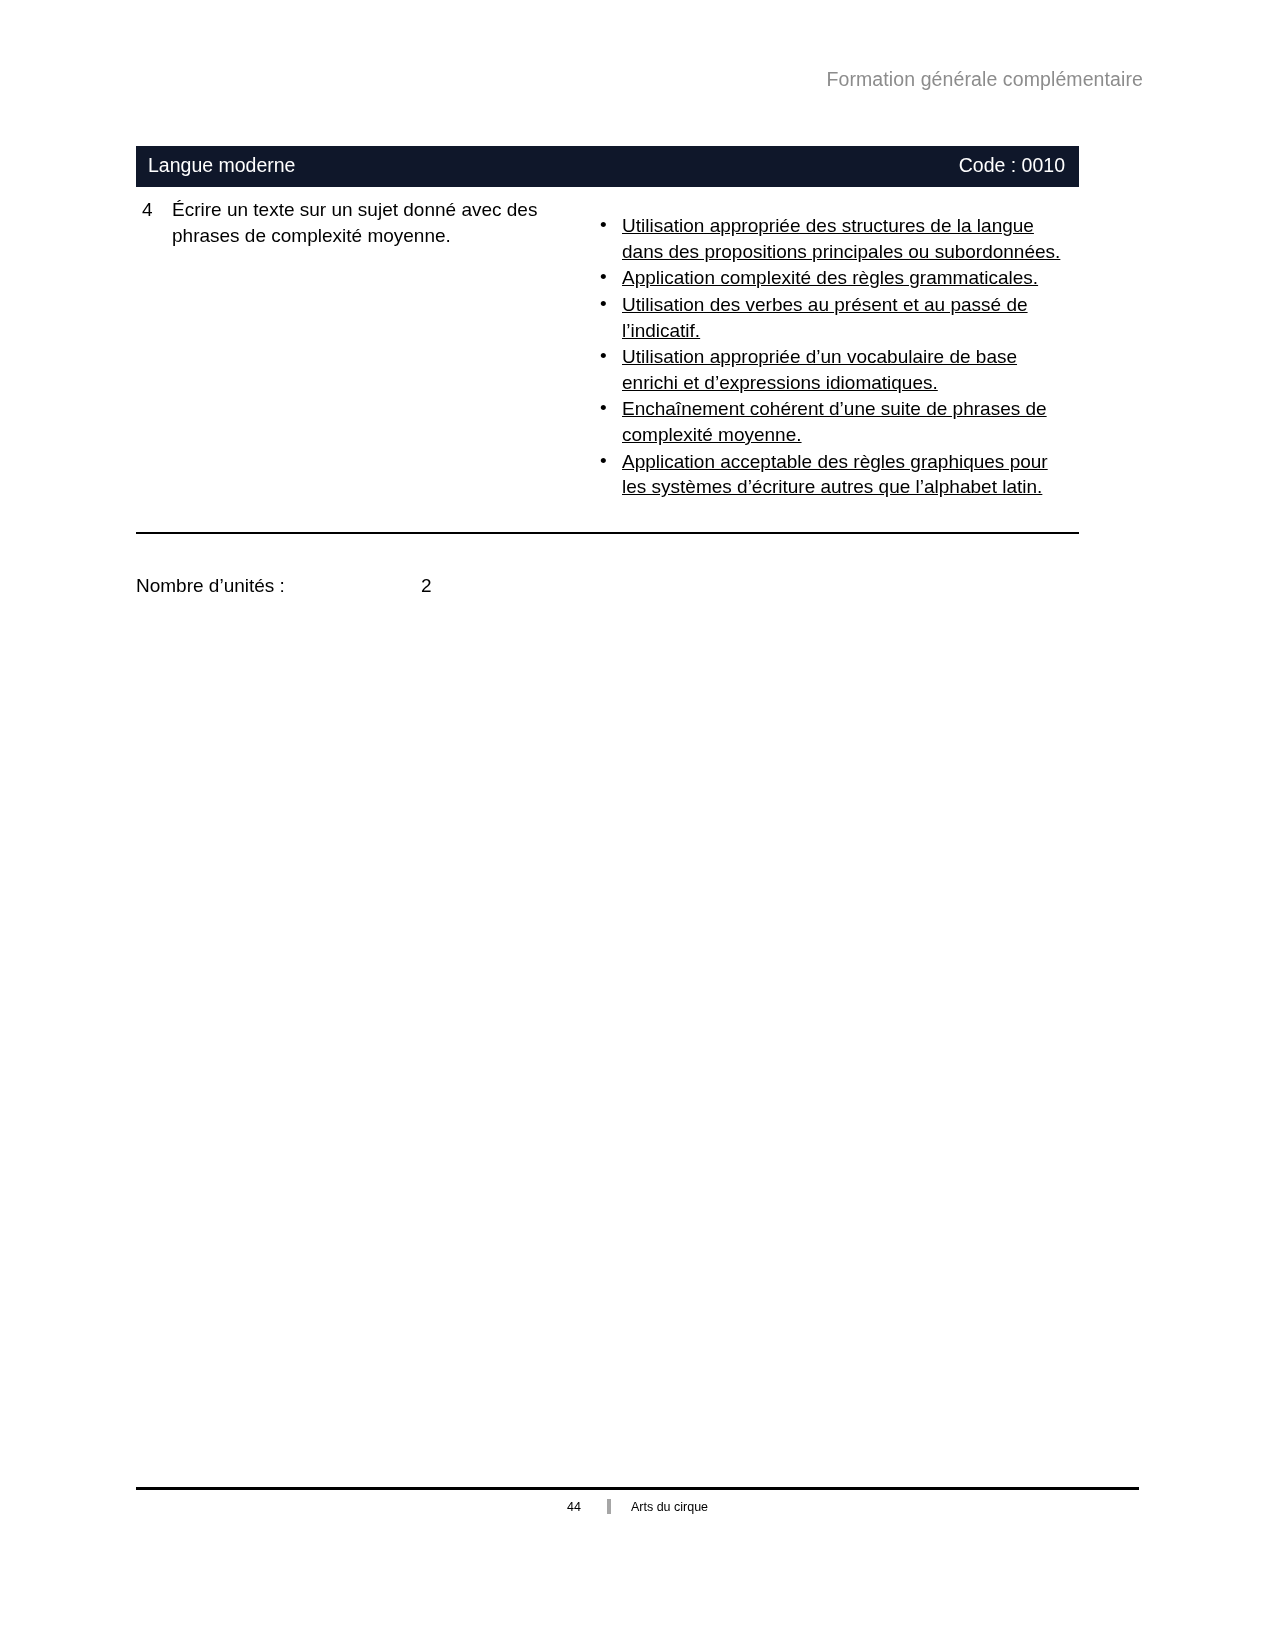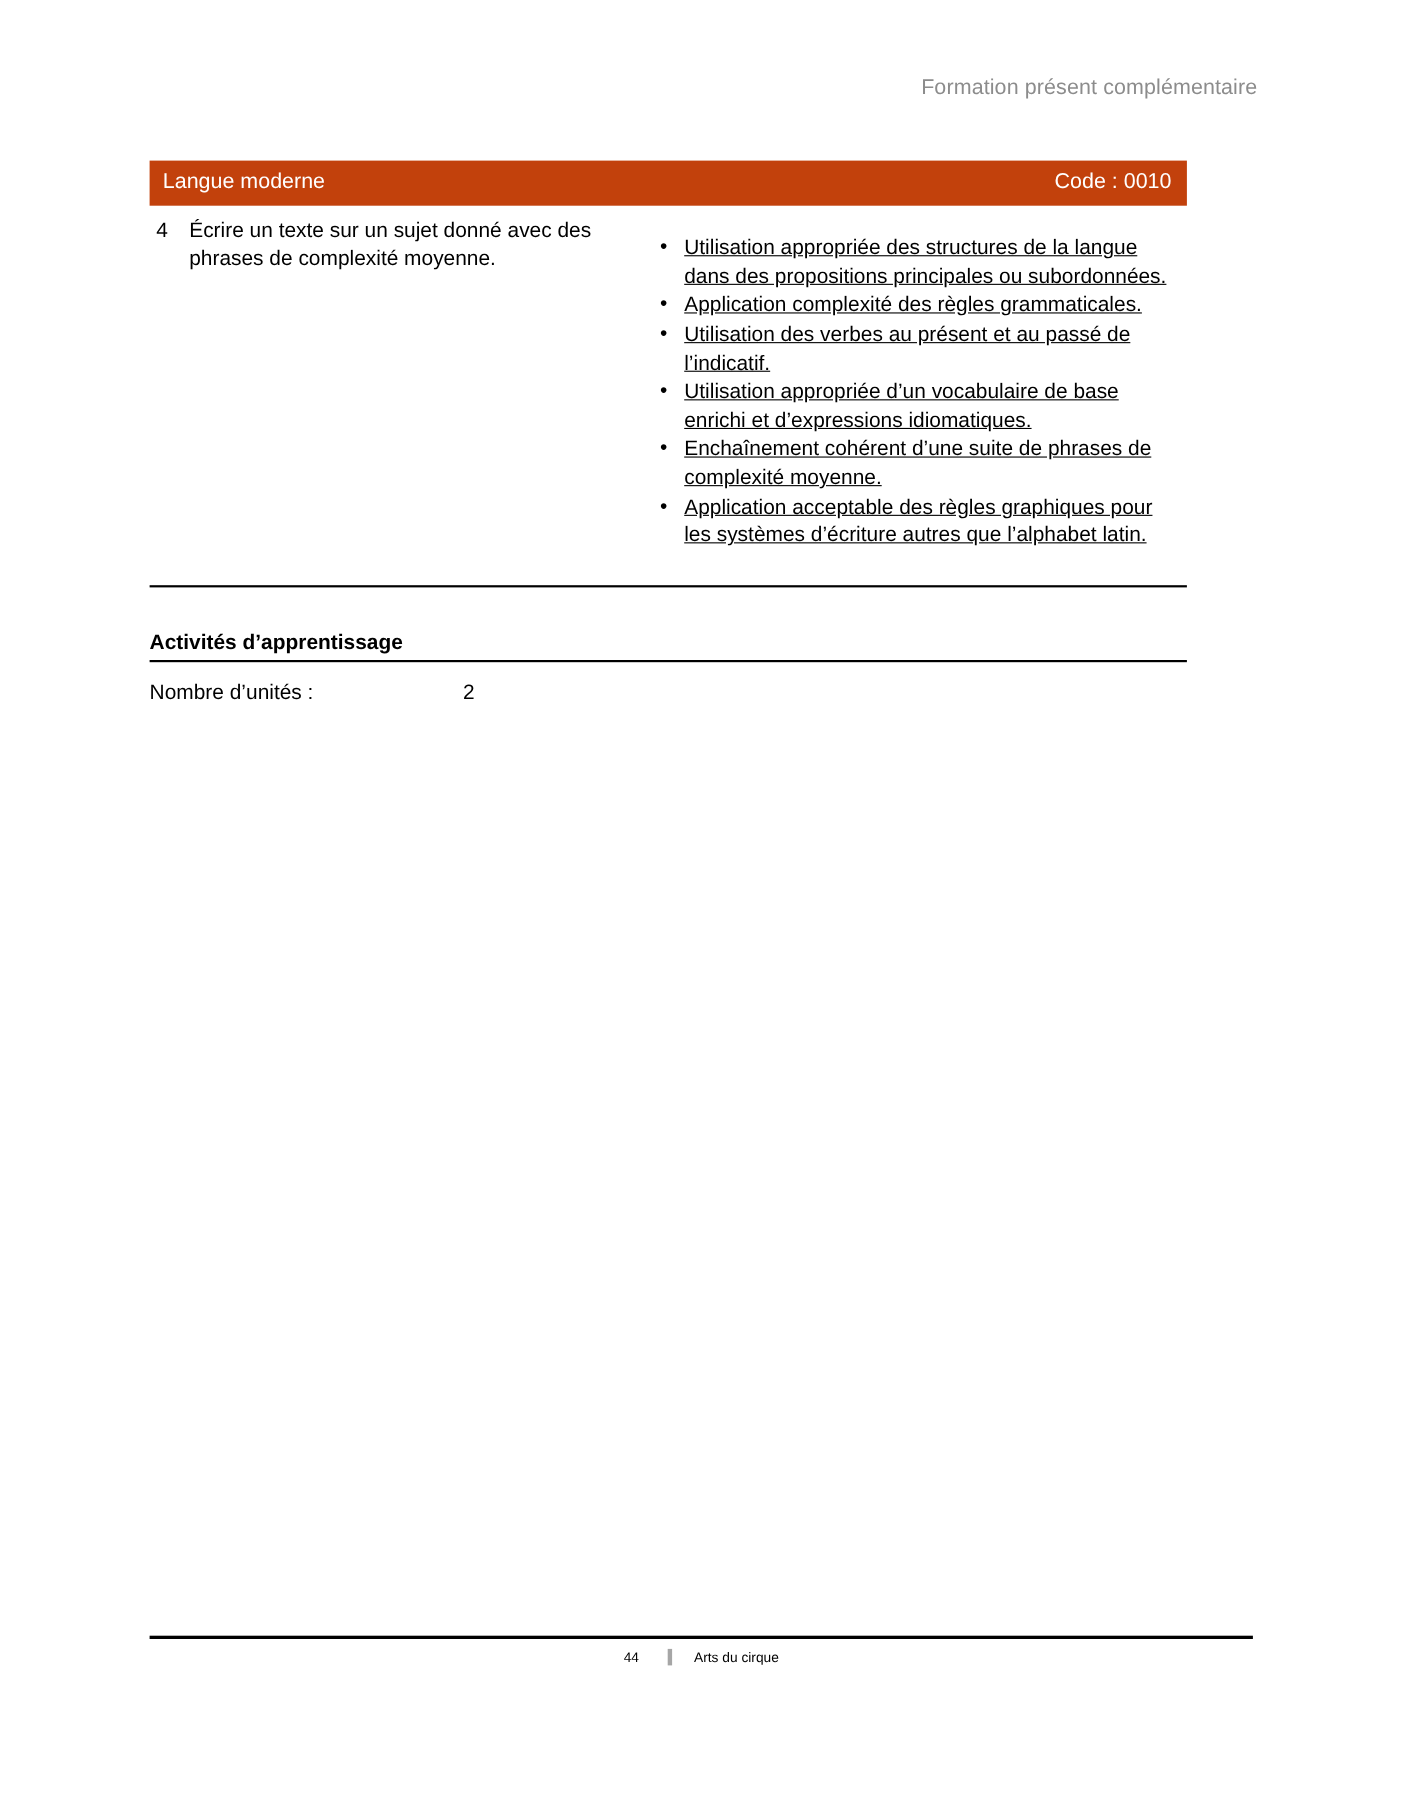--- a/index.html
+++ b/index.html
@@ -35,21 +35,21 @@
   
   .content {
     position: absolute;
     left: 136px;
     top: 146px;
     width: 943px;
   }
 
   
   .banner {
-    background: #c2410c;
+    background: #0f172a;
     color: #ffffff;
     display: flex;
     justify-content: space-between;
     align-items: center;
     padding: 7px 14px 9px 12px;
     font-size: 19.5px;
     line-height: 1.2;
     box-sizing: border-box;
     height: 41px;
   }
@@ -159,21 +159,21 @@
   }
   .footer-text {
     color: #000000;
   }
 </style>
 </head>
 <body>
 
 <div class="page">
 
-  <div class="doc-header">Formation présent complémentaire</div>
+  <div class="doc-header">Formation générale complémentaire</div>
 
   <div class="content">
 
     <div class="banner">
       <div class="banner-title">Langue moderne</div>
       <div class="banner-code">Code : 0010</div>
     </div>
 
     <div class="comp-table">
       <div class="col-left">
@@ -186,21 +186,20 @@
           <li>Application complexité des règles grammaticales.</li>
           <li>Utilisation des verbes au présent et au passé de l’indicatif.</li>
           <li>Utilisation appropriée d’un vocabulaire de base enrichi et d’expressions idiomatiques.</li>
           <li>Enchaînement cohérent d’une suite de phrases de complexité moyenne.</li>
           <li>Application acceptable des règles graphiques pour les systèmes d’écriture autres que l’alphabet latin.</li>
         </ul>
       </div>
     </div>
 
     <div class="section">
-      <div class="section-title">Activités d’apprentissage</div>
       <div class="facts">
         <div class="fact-row">
           <div class="fact-label">Nombre d’unités :</div>
           <div class="fact-value">2</div>
         </div>
       </div>
     </div>
 
   </div>
 

